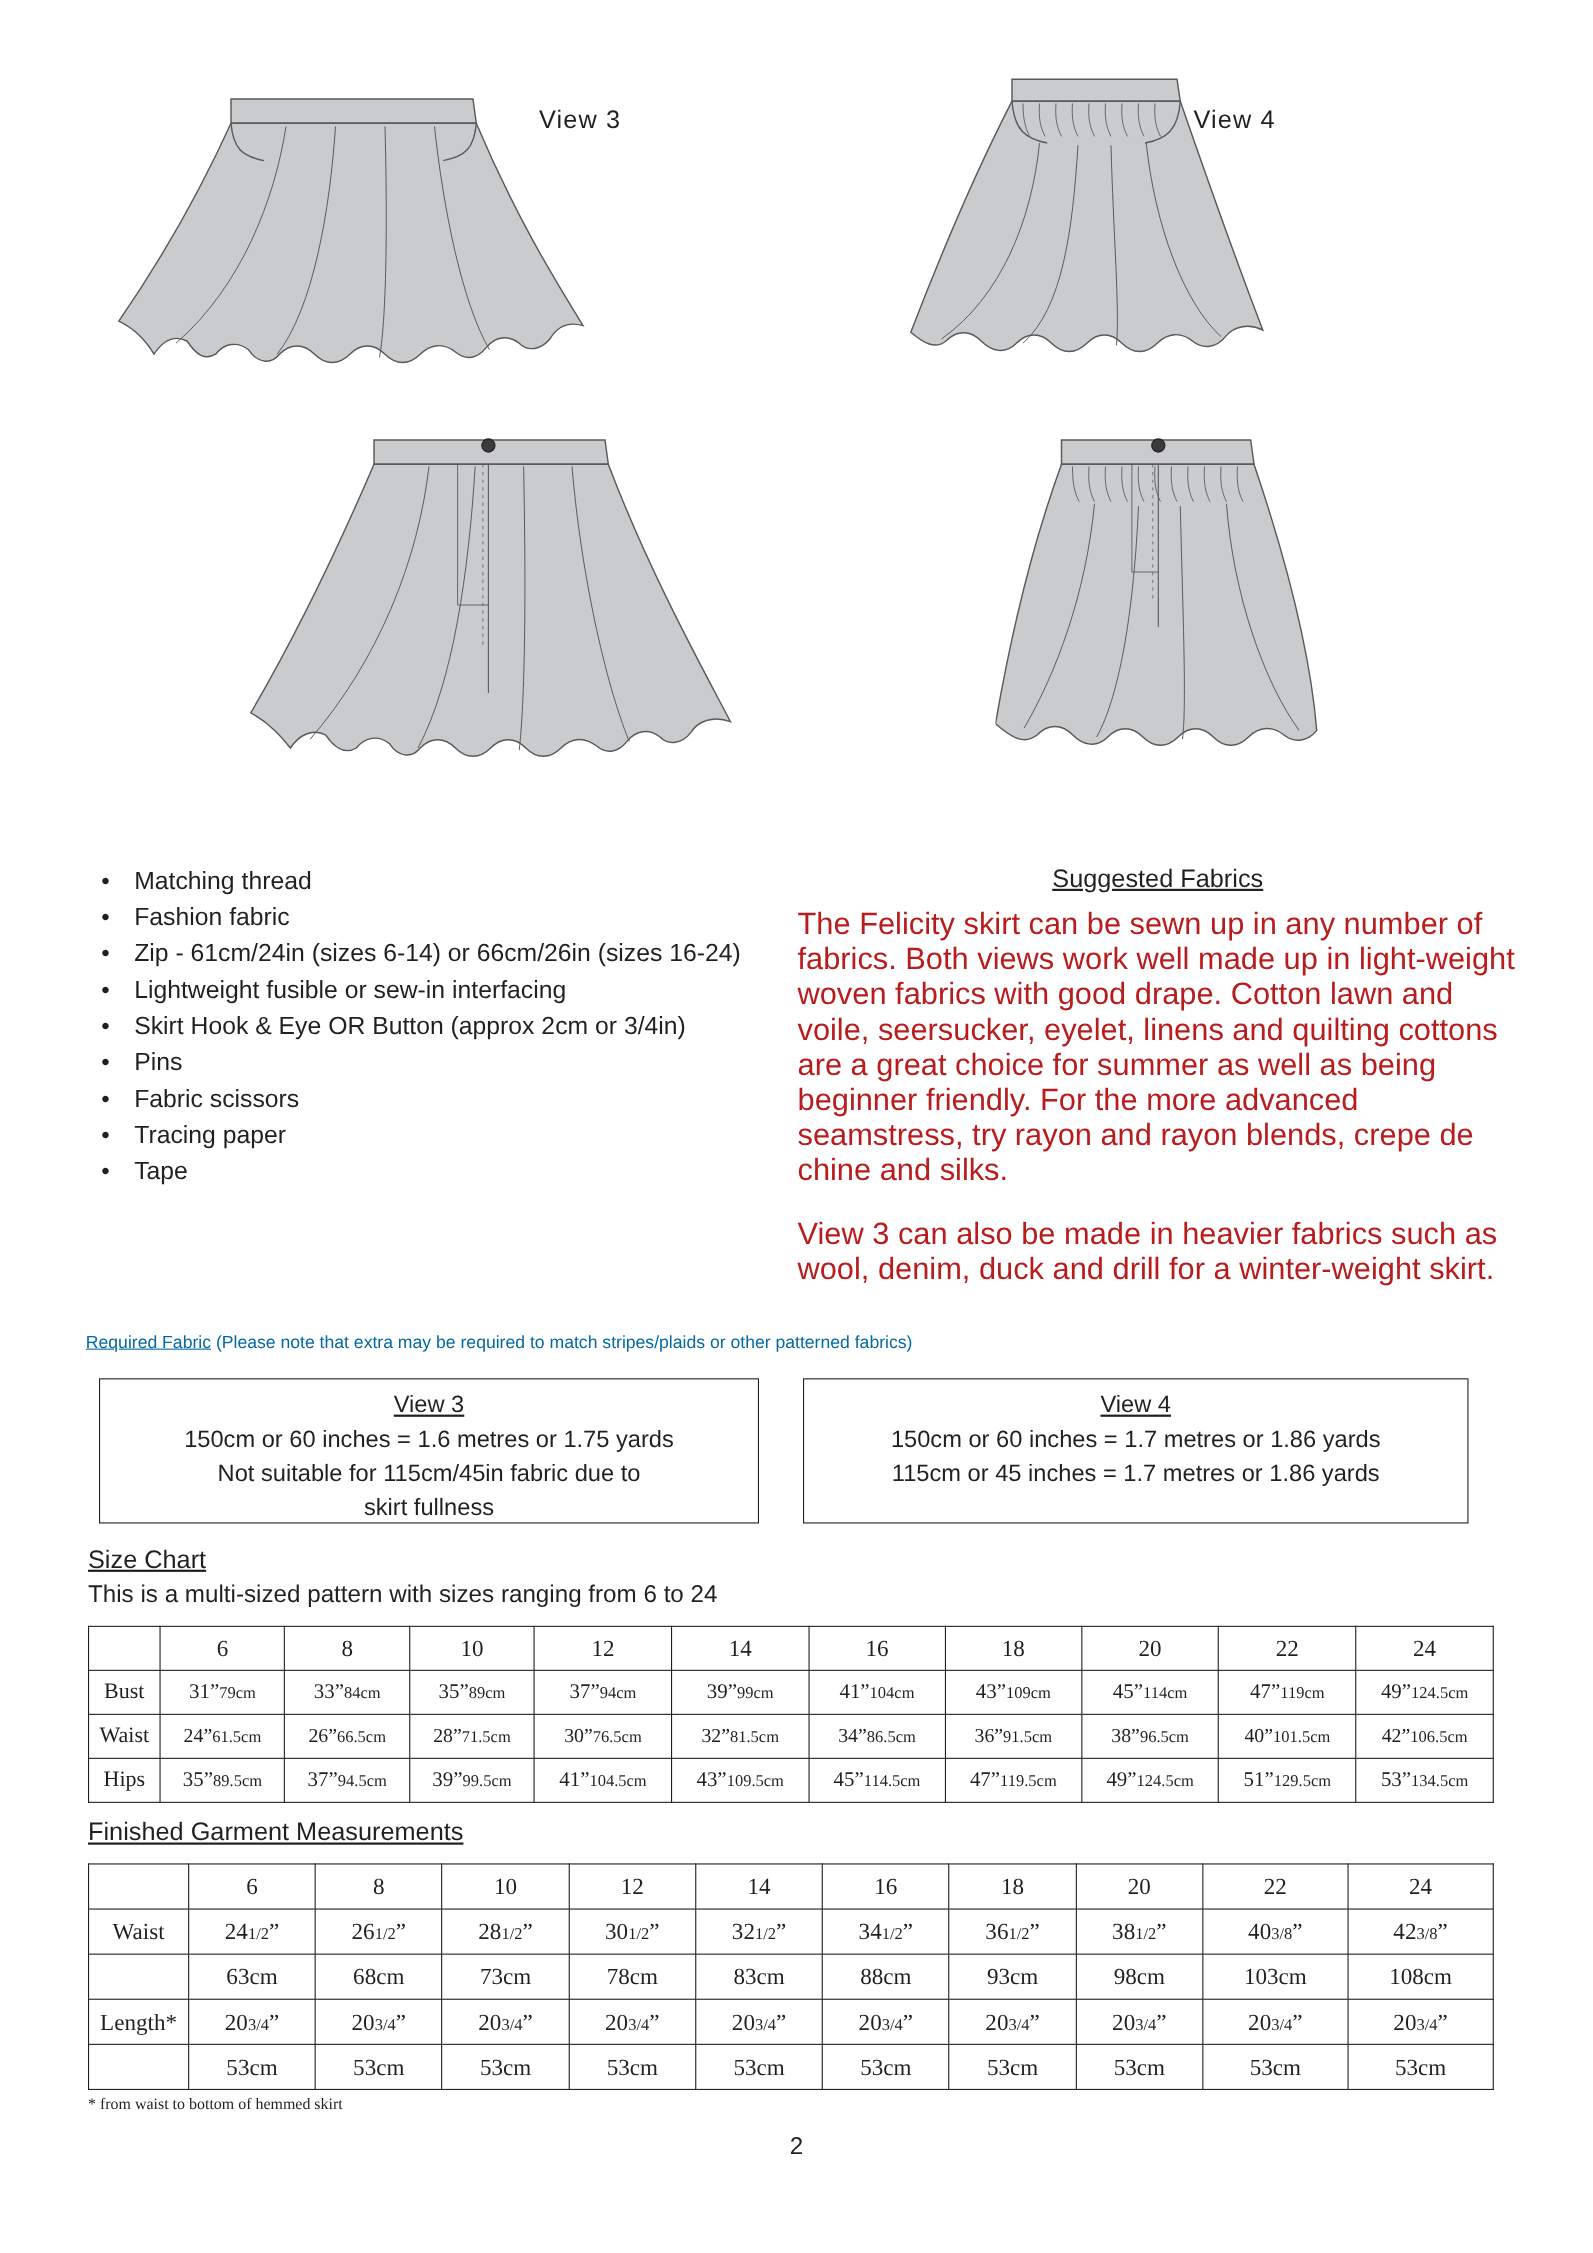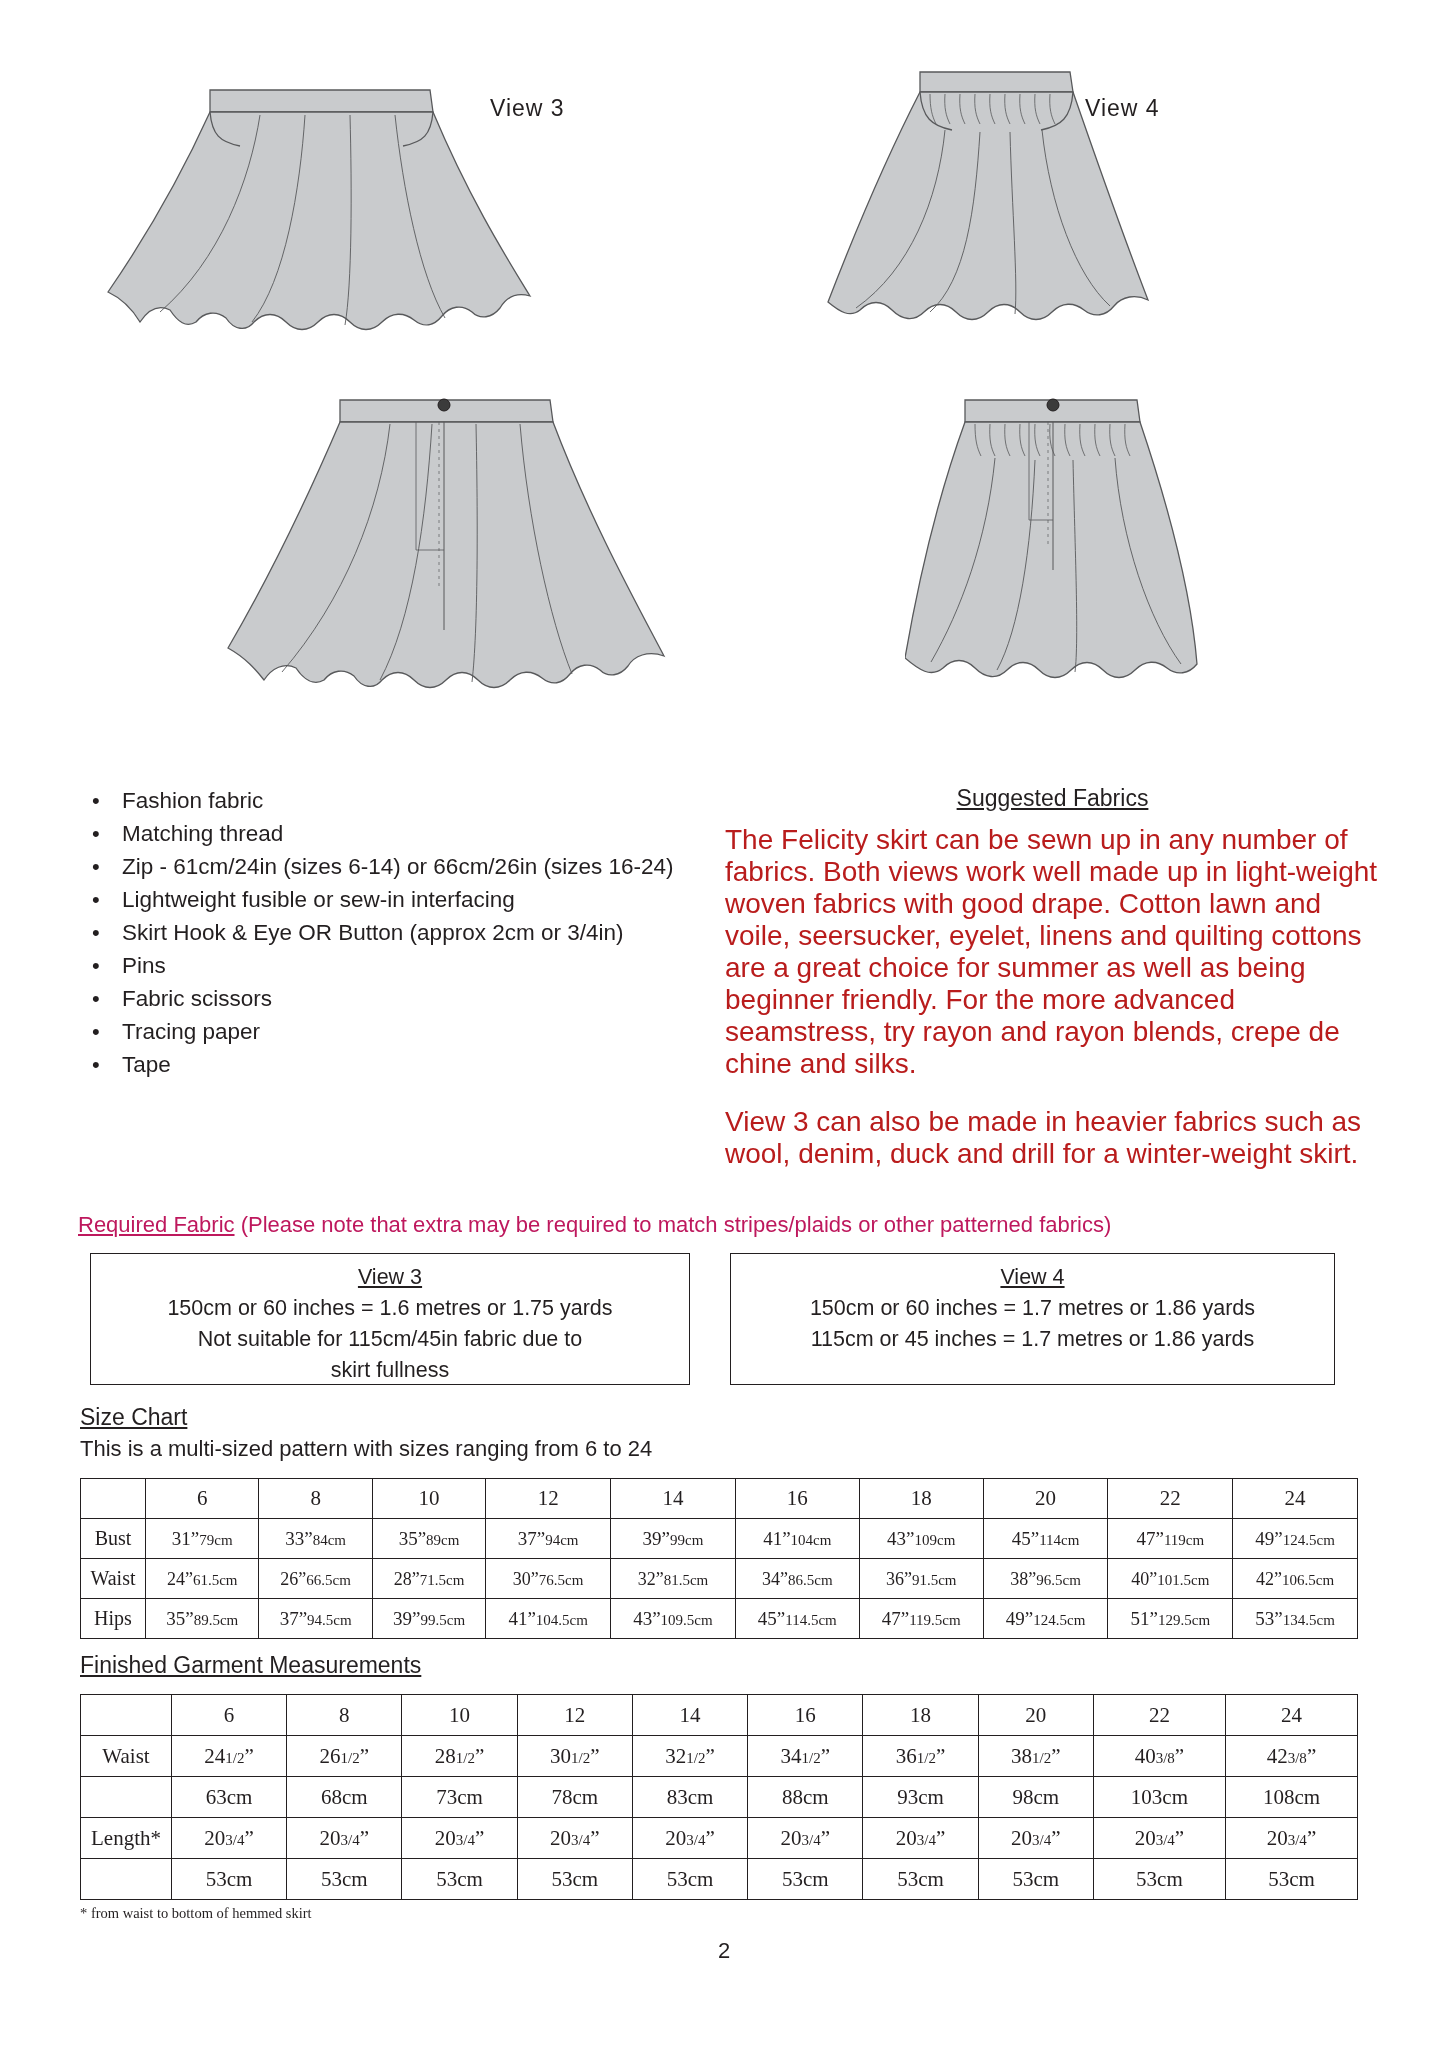--- a/index.html
+++ b/index.html
@@ -87,22 +87,22 @@
     line-height: 32px;
     color: #b91c1c;
     margin: 0 0 26px 0;
   }
 
   
   .req-head {
     position: absolute;
     left: 78px;
     top: 1212px;
-    font-size: 22px;
-    color: #be185d;
+    font-size: 16px;
+    color: #0369a1;
     white-space: nowrap;
   }
   .req-head u { text-decoration: underline; }
   .fabric-box {
     position: absolute;
     border: 1.5px solid #231f20;
     box-sizing: border-box;
     text-align: center;
     padding-top: 8px;
     font-size: 21.5px;
@@ -278,22 +278,22 @@
         <path d="M124 32 L124 130 L148 130" stroke-width="0.8"></path>
       </g>
       <circle cx="148" cy="15" r="6" fill="#3b3b3b" stroke="#231f20" stroke-width="1"></circle>
     </svg>
   </div>
 
   <div class="cols">
 
     <div class="col-left">
       <ul class="supplies">
+        <li>Matching thread</li>
         <li>Fashion fabric</li>
-        <li>Matching thread</li>
         <li>Zip - 61cm/24in (sizes 6-14) or 66cm/26in (sizes 16-24)</li>
         <li>Lightweight fusible or sew-in interfacing</li>
         <li>Skirt Hook &amp; Eye OR Button (approx 2cm or 3/4in)</li>
         <li>Pins</li>
         <li>Fabric scissors</li>
         <li>Tracing paper</li>
         <li>Tape</li>
       </ul>
     </div>
 

